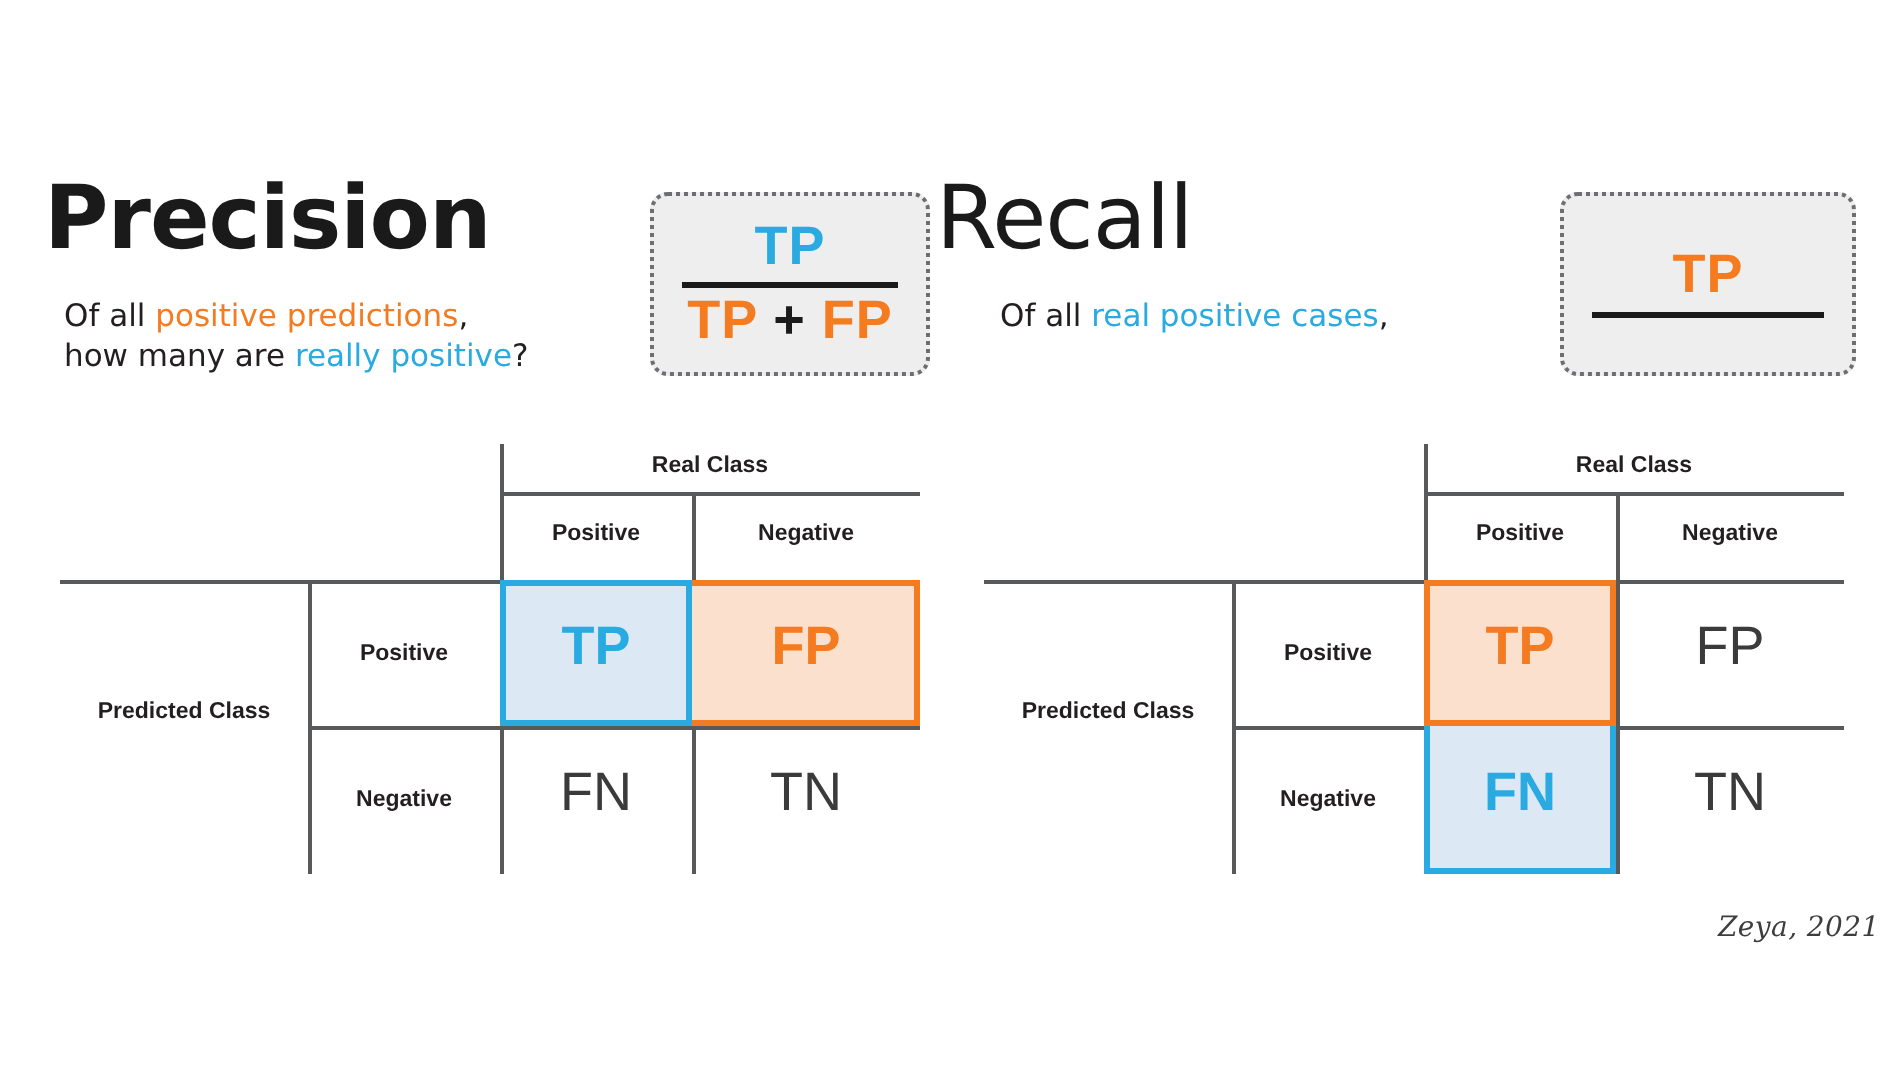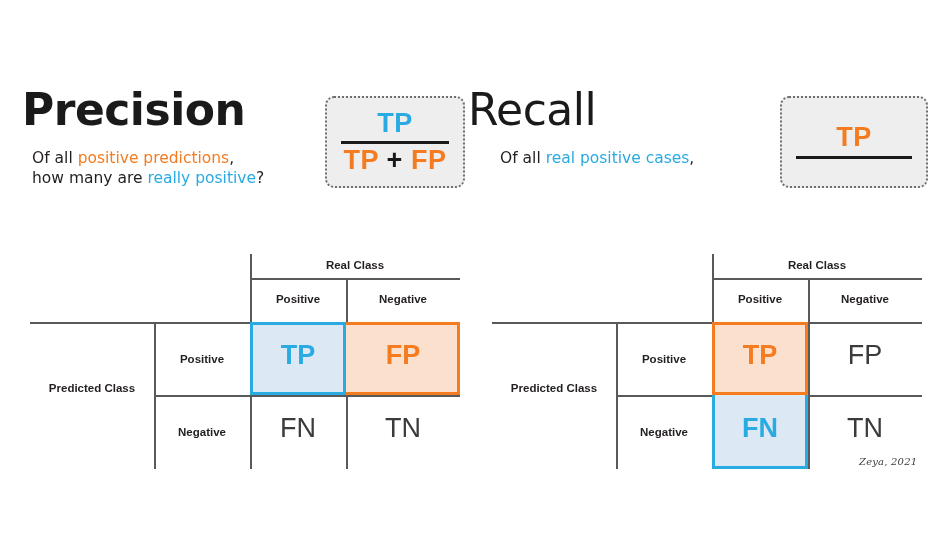--- a/index.html
+++ b/index.html
@@ -72,21 +72,20 @@
     letter-spacing: 0.5px;
     white-space: nowrap;
   }
   .op { color: #1a1a1a; }
 
   
   .matrix {
     position: absolute;
     width: 430px;
     height: 215px;
-    margin-top: 32px;
   }
   .mline {
     position: absolute;
     background: #58595b;
   }
   .mline.h { height: 1.5px; }
   .mline.v { width: 1.5px; }
 
   .hdr {
     position: absolute;
@@ -113,21 +112,21 @@
   .hl {
     position: absolute;
     box-sizing: border-box;
   }
   .hl.orange-box { border: 3px solid #f47b20; background: #fbe0cd; }
   .hl.blue-box   { border: 3px solid #29abe2; background: #dce9f5; }
 
   .signature {
     position: absolute;
     font-family: "DejaVu Serif", serif;
-    font-size: 10px;
+    font-size: 14px;
     font-style: italic;
     color: #3d3d3d;
     white-space: nowrap;
     letter-spacing: 0.2px;
   }
 </style>
 </head>
 <body>
 
 <div class="concept-title" style="left:22px; top:88px;font-weight:bold;">Precision</div>

